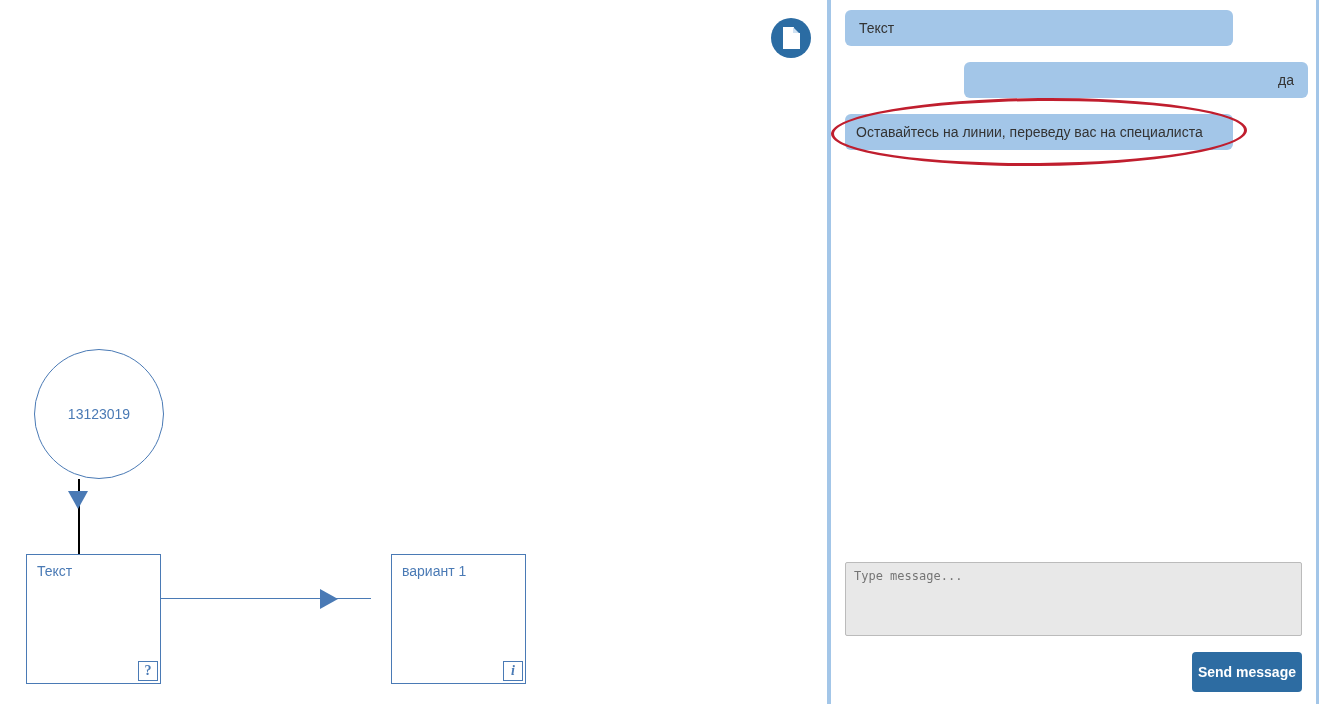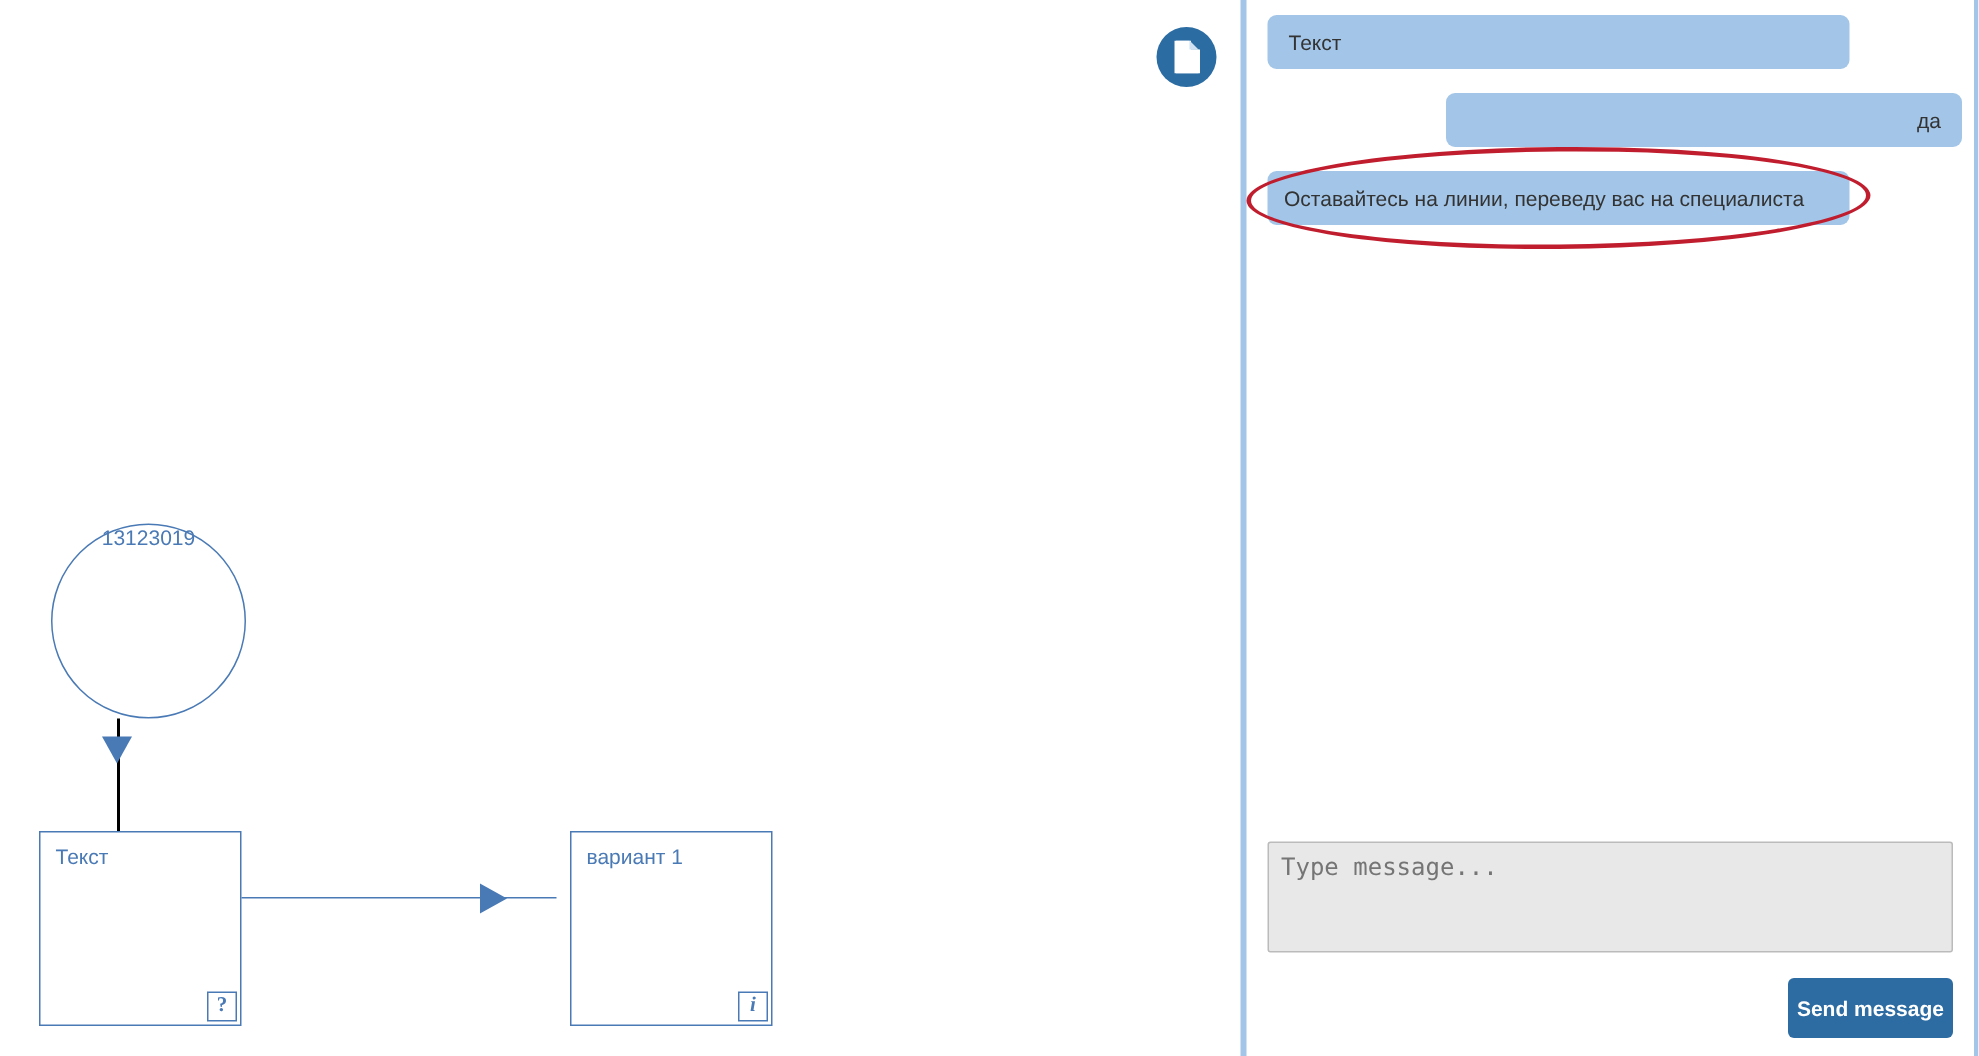--- a/index.html
+++ b/index.html
@@ -42,20 +42,21 @@
     }
     .floating-btn svg { fill: #fff; }
     .node-circle {
       position: absolute;
       width: 130px;
       height: 130px;
       border: 1px solid #4a7ab5;
       border-radius: 50%;
       background: #fff;
       display: flex;
+      align-items: center;
       justify-content: center;
       color: #4a7ab5;
       font-size: 14px;
     }
     .node-box {
       position: absolute;
       width: 135px;
       height: 130px;
       border: 1px solid #4a7ab5;
       background: #fff;
@@ -155,21 +156,21 @@
       padding: 0 14px 12px 14px;
     }
     .chat-textarea {
       width: 100%;
       height: 74px;
       background: #e8e8e8;
       border: 1px solid #bbb;
       border-radius: 2px;
       padding: 6px 8px;
       font-family: monospace;
-      font-size: 16px;
+      font-size: 12px;
       color: #666;
       resize: none;
     }
     .send-row {
       display: flex;
       justify-content: flex-end;
       margin-top: 12px;
     }
     .send-btn {
       background: #2d6ca2;
@@ -206,21 +207,21 @@
   <div class="node-box" style="left:26px; top:554px;">
     <span>Текст</span>
     <div class="node-icon-corner">
       <span>?</span>
     </div>
   </div>
 
   <div class="connector-line" style="left:161px; top:598px; width:210px; height:1px;"></div>
   <div class="arrow-right" style="left:320px; top:589px;"></div>
 
-  <div class="node-box" style="left:380px; top:554px;">
+  <div class="node-box" style="left:391px; top:554px;">
     <span>вариант 1</span>
     <div class="node-icon-corner">
       <span style="font-style:italic; font-family:serif;">i</span>
     </div>
   </div>
 </div>
 
 <div class="chat-panel">
   <div class="chat-messages">
     <div class="msg bot">

